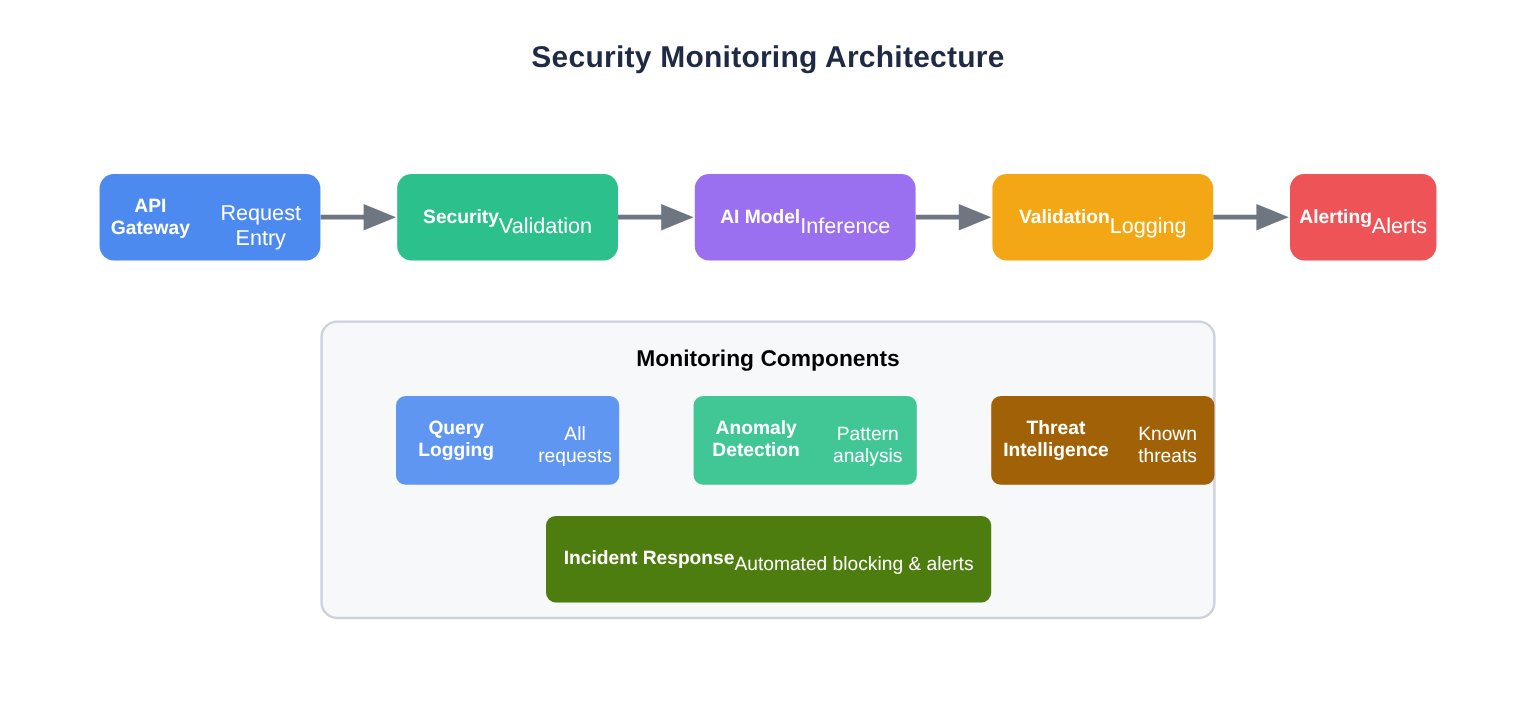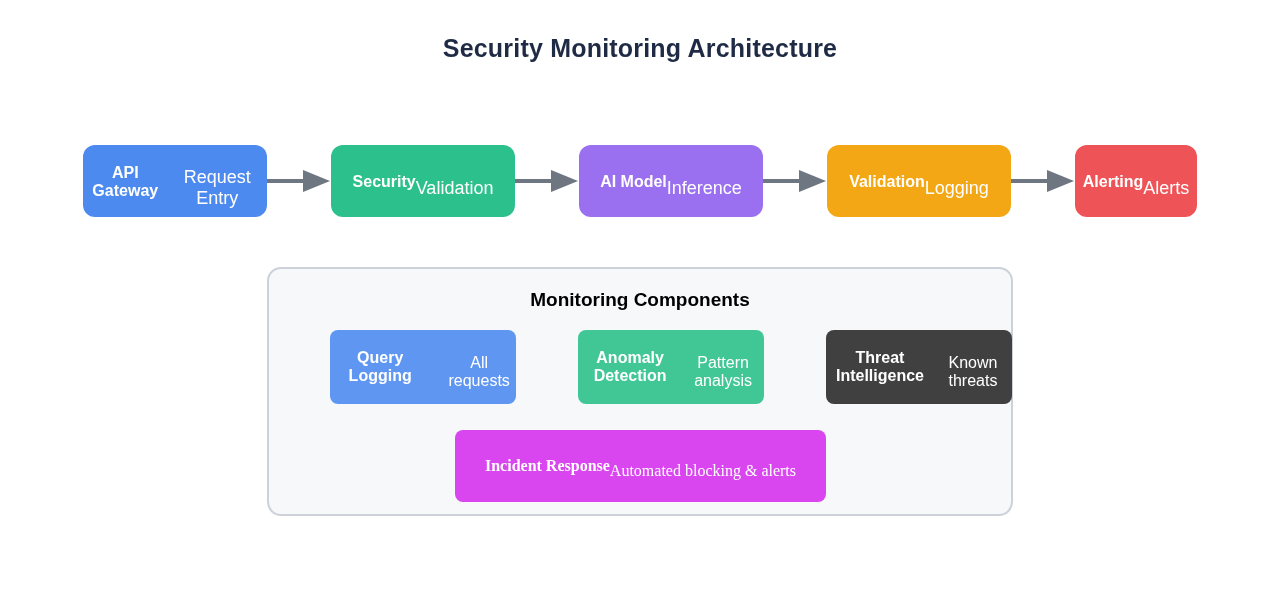--- a/index.html
+++ b/index.html
@@ -140,24 +140,24 @@
     <div class="comp-node comp-1" style="background: rgb(95, 150, 242); gap: 12px;">
       <div class="node-label">Query Logging</div>
       <div class="node-sublabel">All requests</div>
     </div>
 
     <div class="comp-node comp-2" style="background: rgb(64, 199, 149);">
       <div class="node-label">Anomaly Detection</div>
       <div class="node-sublabel">Pattern analysis</div>
     </div>
 
-    <div class="comp-node comp-3" style="background: #404040;">
+    <div class="comp-node comp-3" style="background: #a16207;">
       <div class="node-label">Threat Intelligence</div>
       <div class="node-sublabel">Known threats</div>
     </div>
 
-    <div class="comp-node comp-4" style="background: #d946ef; font-family: Liberation Serif, serif;">
+    <div class="comp-node comp-4" style="background: #4d7c0f;">
       <div class="node-label">Incident Response</div>
       <div class="node-sublabel">Automated blocking &amp; alerts</div>
     </div>
   </div>
 
 </div>
 
 </body></html>

